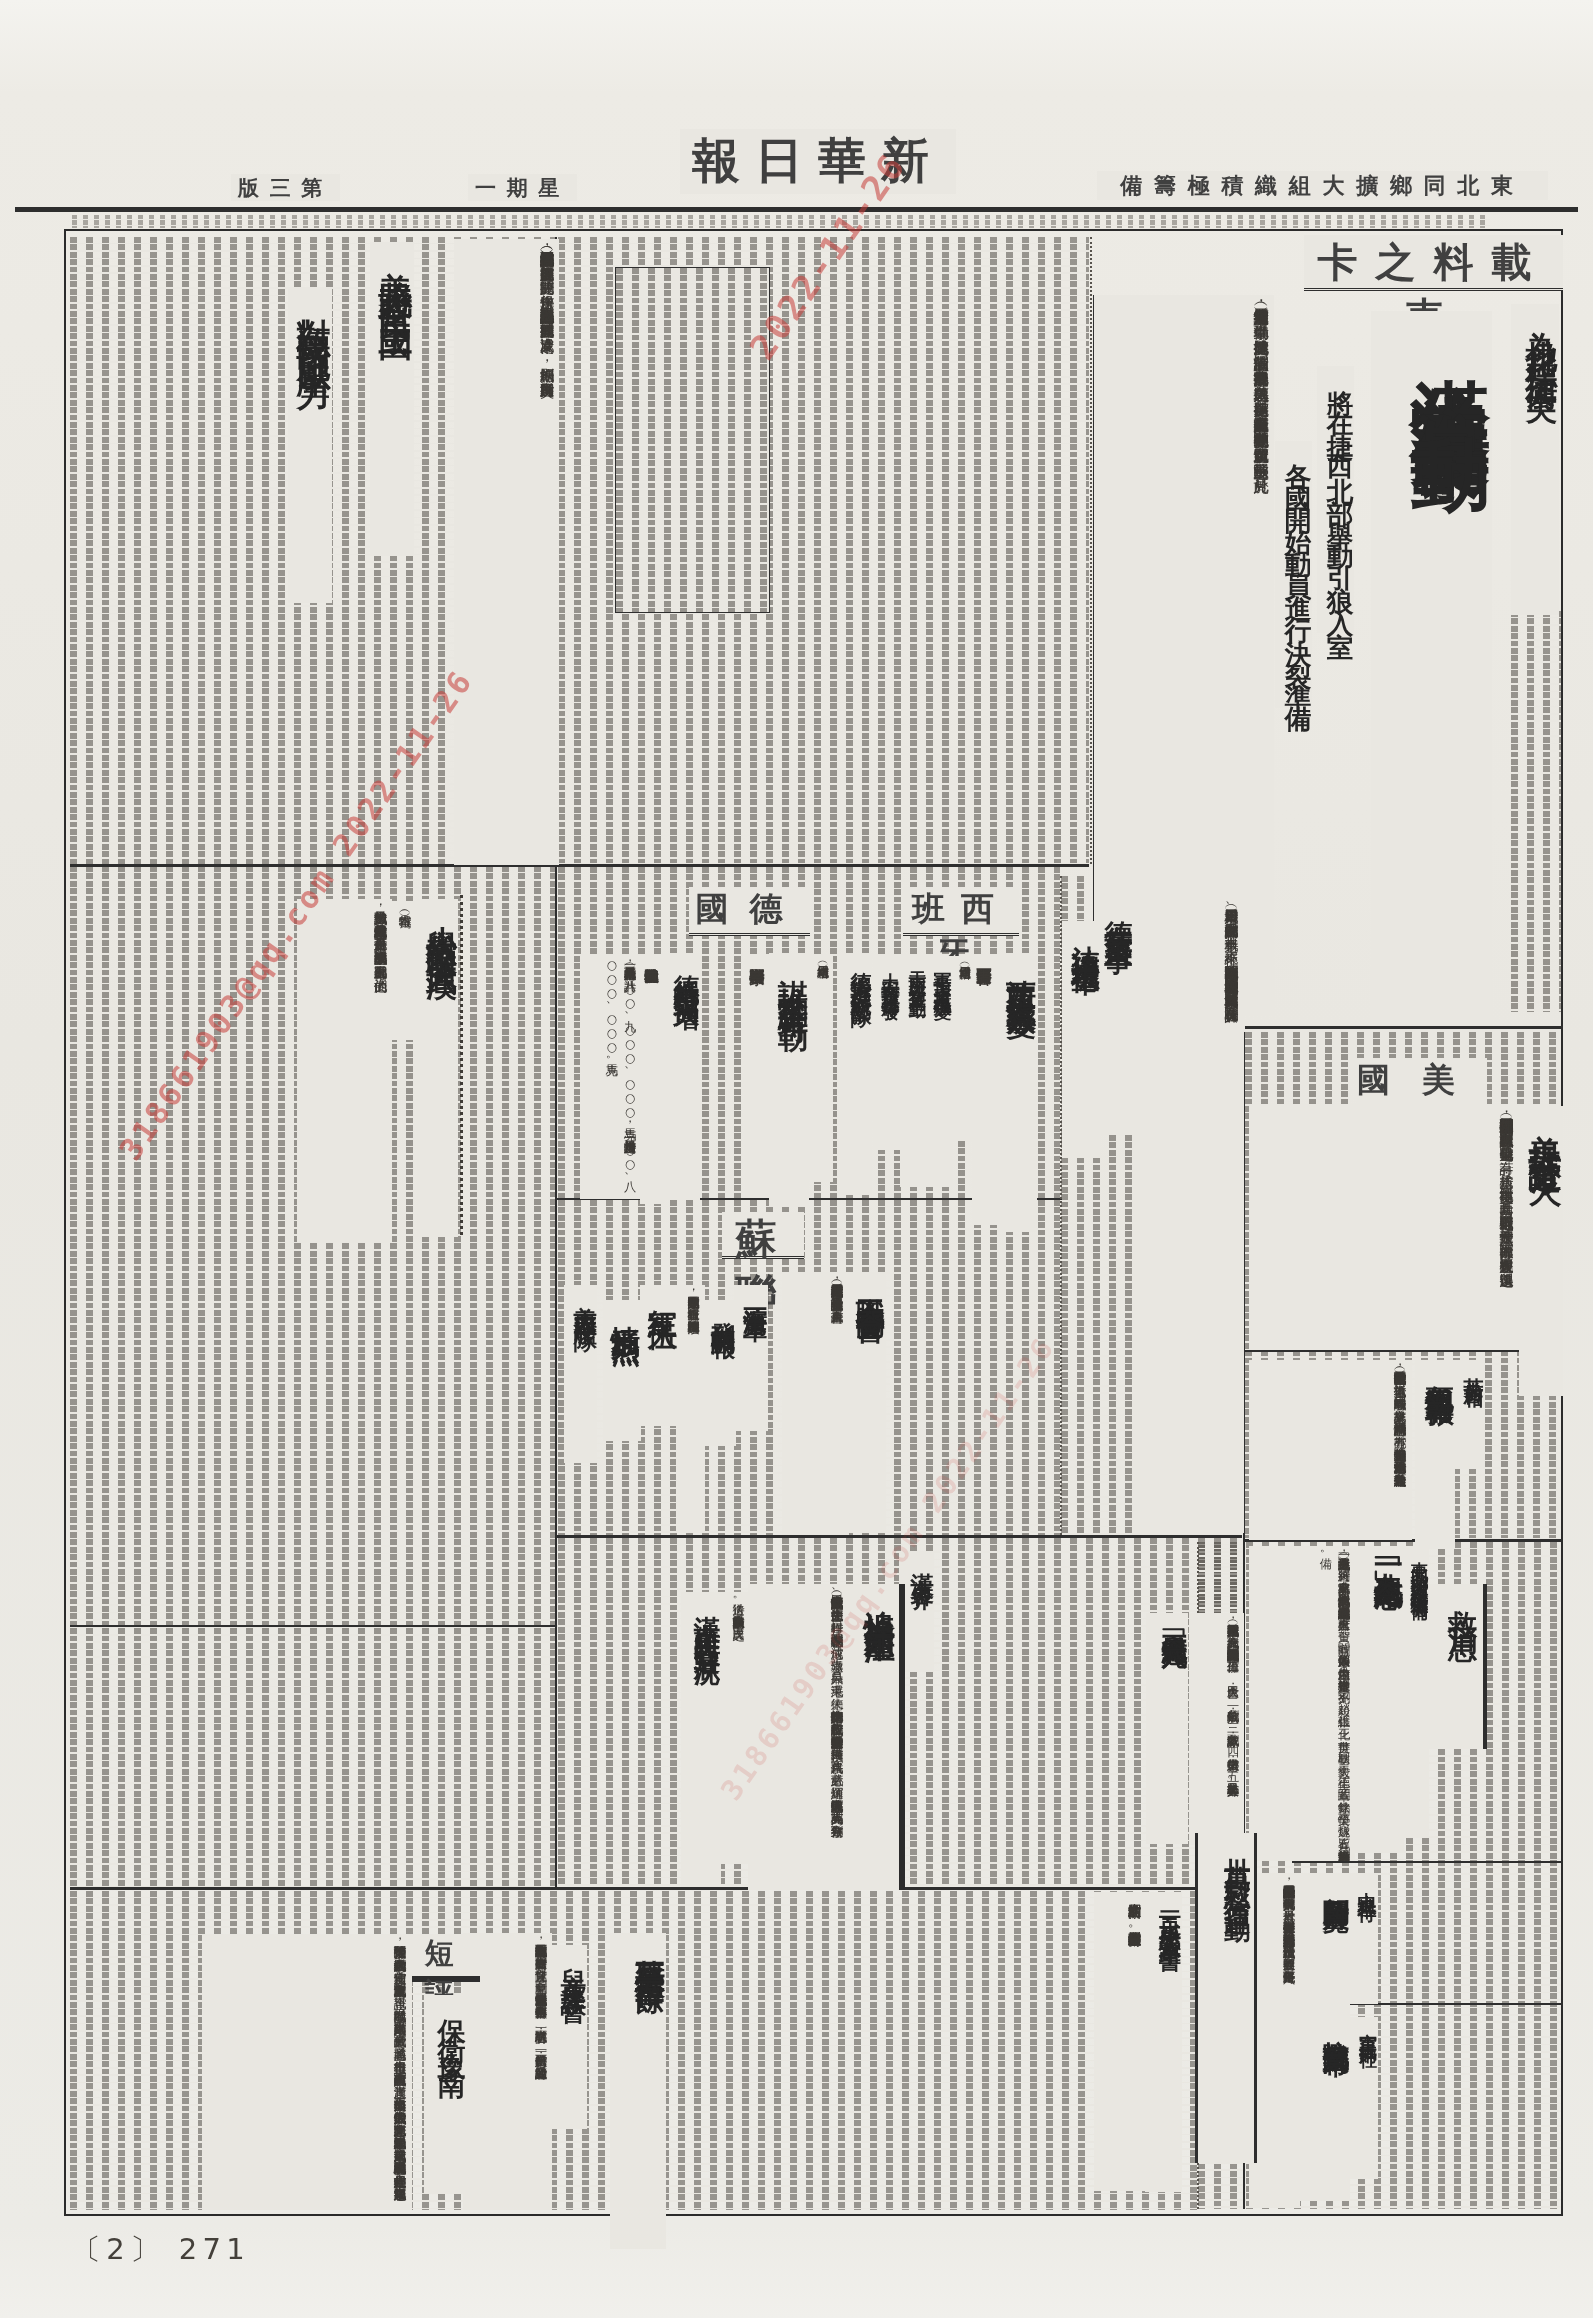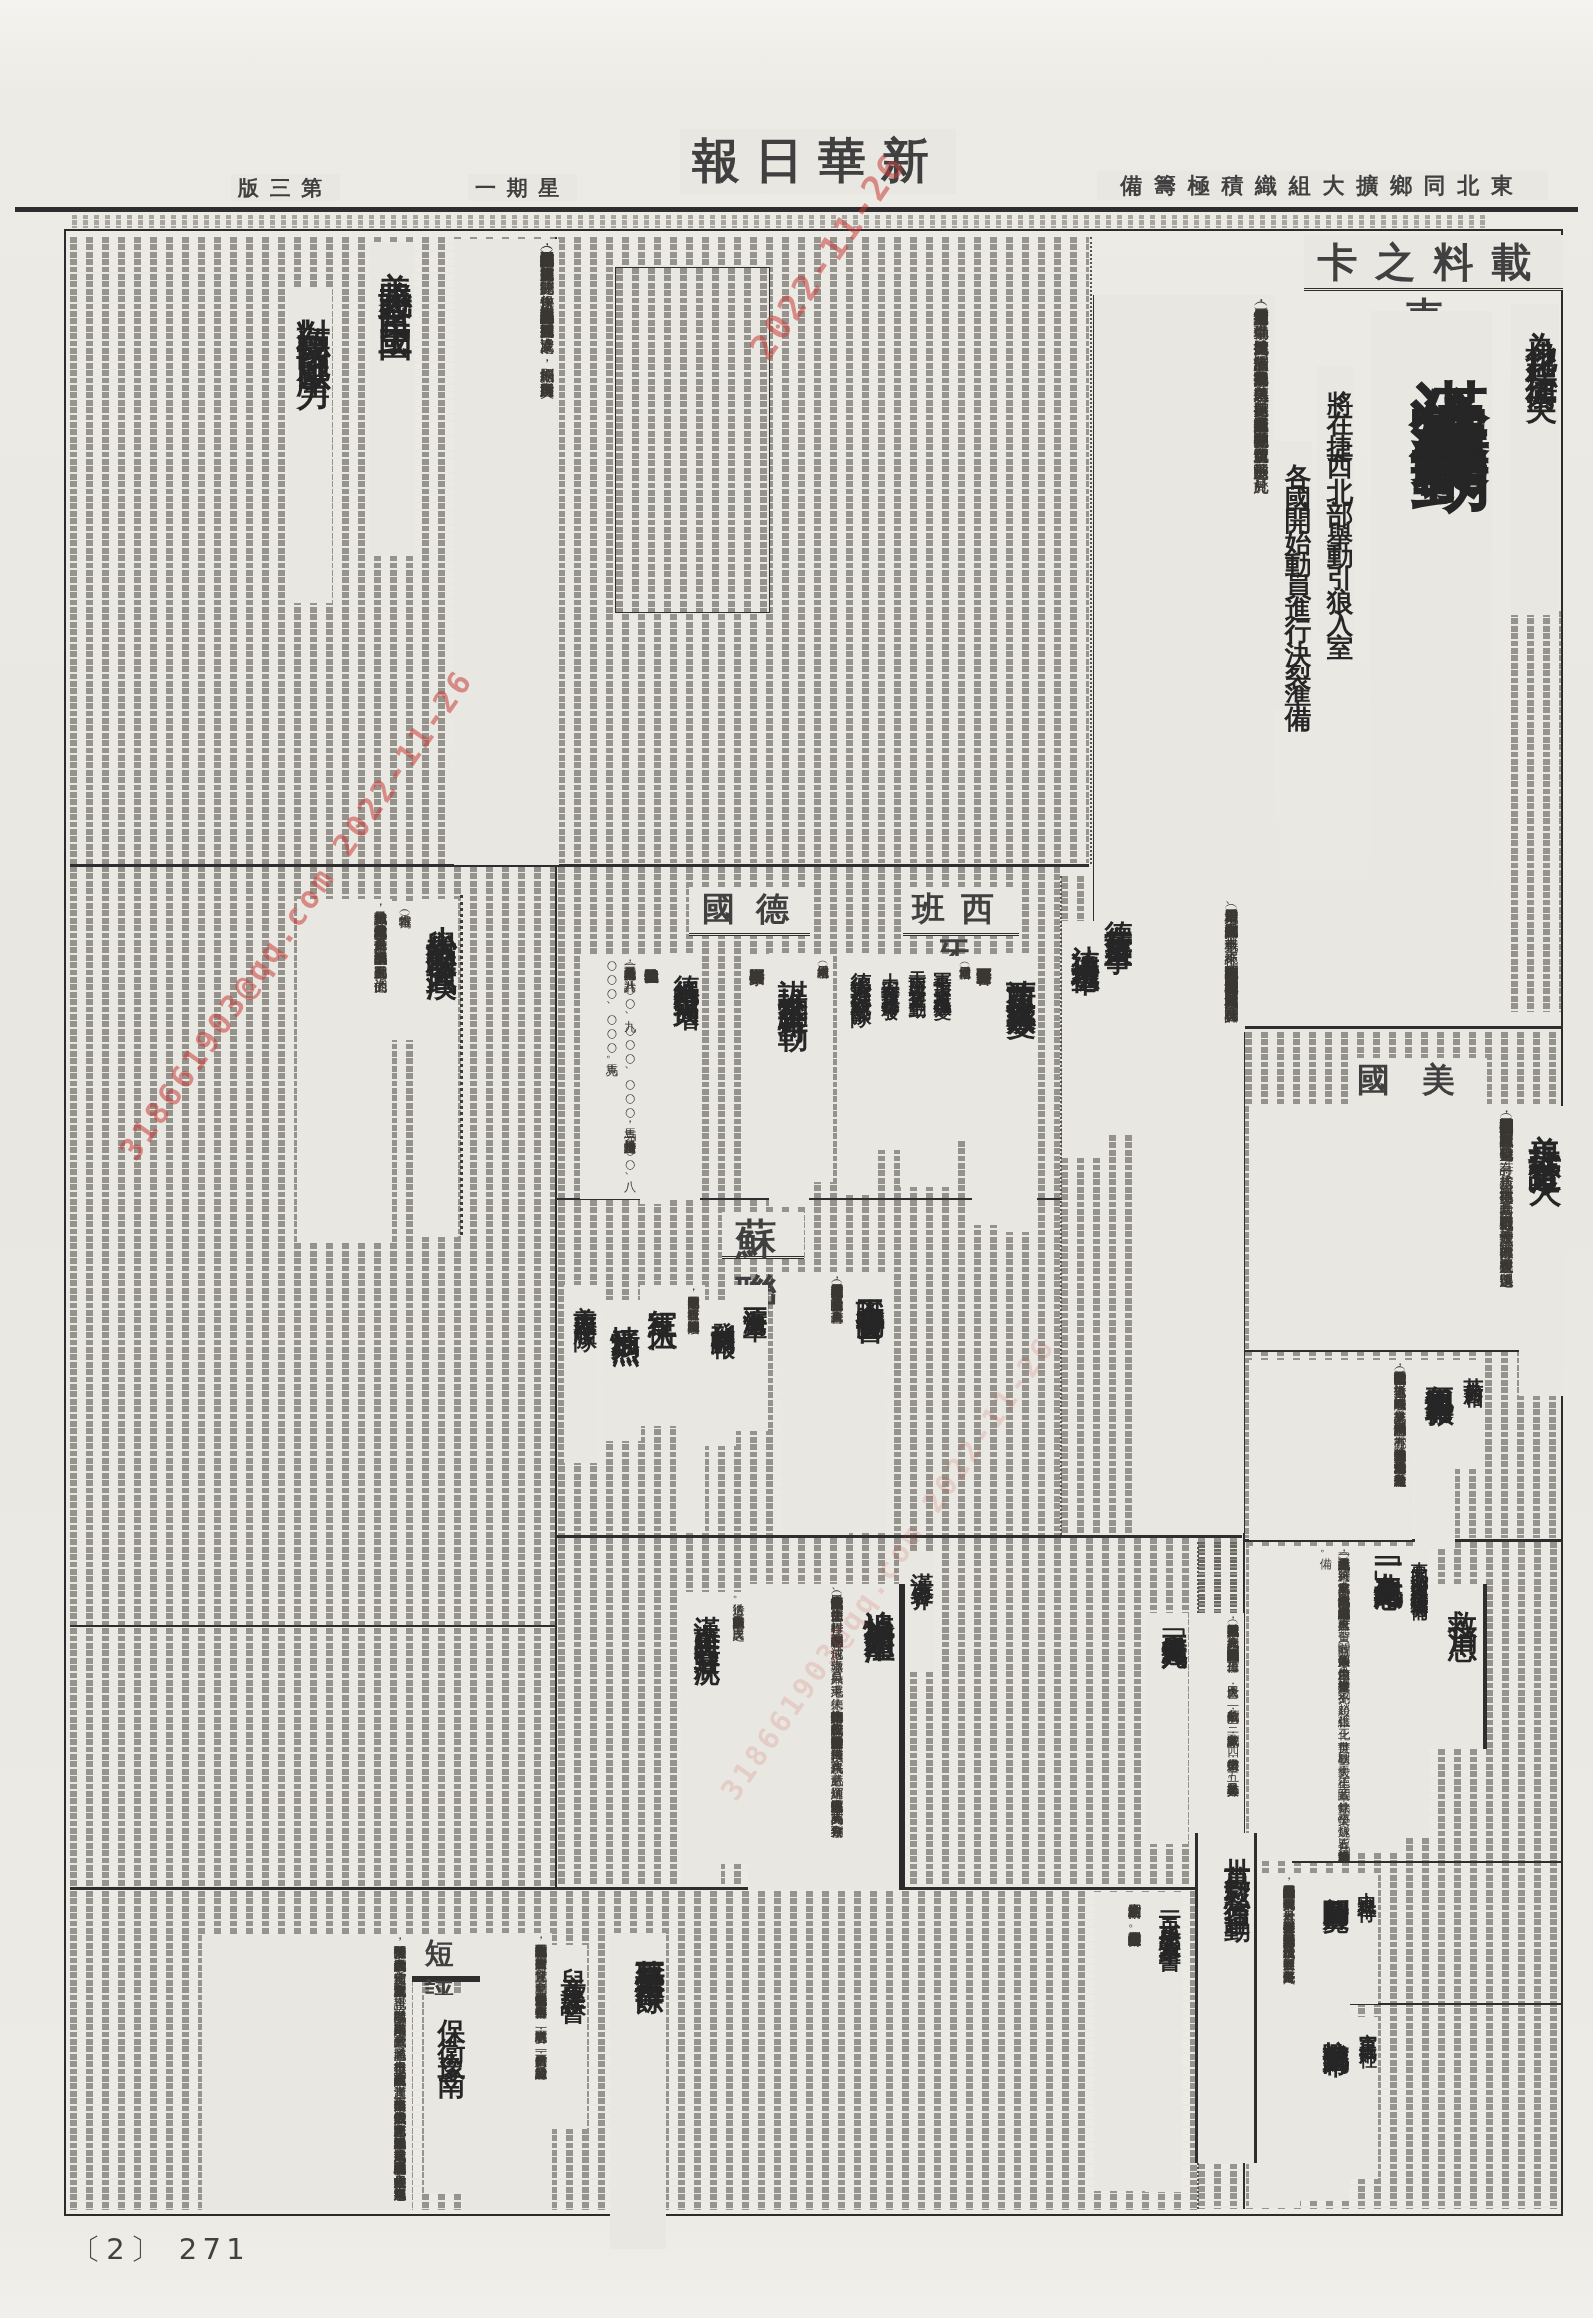--- a/index.html
+++ b/index.html
@@ -92,21 +92,21 @@
   <div class="abs vh z3" style="left:288px;top:289px;width:42px;height:311px;font-size:34px;letter-spacing:9.6px;">對德國施以壓力</div>
   <div class="abs vtxt z3" style="left:454px;top:239px;width:101px;height:622px;font-size:14.3px;">
     <span>（中央社羅馬三日哈瓦斯電）</span><span>（中央社維也納四日路透電）德廣播電台於昨晚向人民廣播，目的則在反攻捷克之「虛聲宣傳」。關於捷克問題，規定合作辦法，並認為捷克問題乃係弱小國團體與國際輿論勢力之下，對於援助德國作戰一層，咸皆冷淡處之。…原則相抵觸，抑為美國民意所反對。</span>
   </div>
 
   <div class="abs vh z3" style="left:417px;top:899px;width:39px;height:335px;font-size:31px;letter-spacing:5.3px;">小學教師保衛大武漢</div>
   <div class="abs wavy z3" style="left:460px;top:895px;height:340px;width:0;"></div>
   <div class="abs vtxt z3" style="left:391px;top:903px;width:22px;height:133px;font-size:12.7px;">（本報特寫）</div>
   <div class="abs vtxt z3" style="left:297px;top:899px;width:91px;height:340px;font-size:13.3px;">知識份子來參加抗戰，來就其崗位上建立起救亡工作的堡壘，是十分正當而且必要。「武漢小學教師服務團」的成立…每次都出動了五個人，由於他們…</div>
 
-  <div class="abs hsec dbl z3" style="left:689px;top:887px;width:121px;height:46px;font-size:33px;letter-spacing:21px;text-align:right;">德國</div>
+  <div class="abs hsec dbl z3" style="left:689px;top:887px;width:121px;height:46px;font-size:33px;letter-spacing:21px;">德國</div>
   <div class="abs vh z3" style="left:769px;top:953px;width:38px;height:250px;font-size:30px;letter-spacing:8.5px;">謀推翻希特勒</div>
   <div class="abs vtxt z3" style="left:745px;top:955px;width:21px;height:239px;font-size:15px;font-weight:700;">名軍事家福斯特奈</div>
   <div class="abs vtxt z3" style="left:809px;top:955px;width:20px;height:223px;font-size:11.7px;">（塔斯社維也納四日電）</div>
   <div class="abs vh z3" style="left:664px;top:953px;width:34px;height:244px;font-size:25.5px;letter-spacing:4.2px;">德紙幣發行額大增</div>
   <div class="abs vtxt z3" style="left:640px;top:956px;width:20px;height:244px;font-size:14px;font-weight:700;">積極集鐵以備侵略戰費</div>
   <div class="abs vtxt z3" style="left:580px;top:956px;width:57px;height:239px;font-size:12.2px;">
     <span>（中央社柏林二日哈瓦斯電）</span><span>至八月卅一日止，共計八、○○九、○○○、○○○馬克，較之去年八月卅一日計增加一、○○八、○○○、○○○馬克。</span>
   </div>
   <div class="abs vh z3" style="left:840px;top:953px;width:30px;height:239px;font-size:21px;letter-spacing:4.2px;">德後方不穩航空部隊</div>
 

